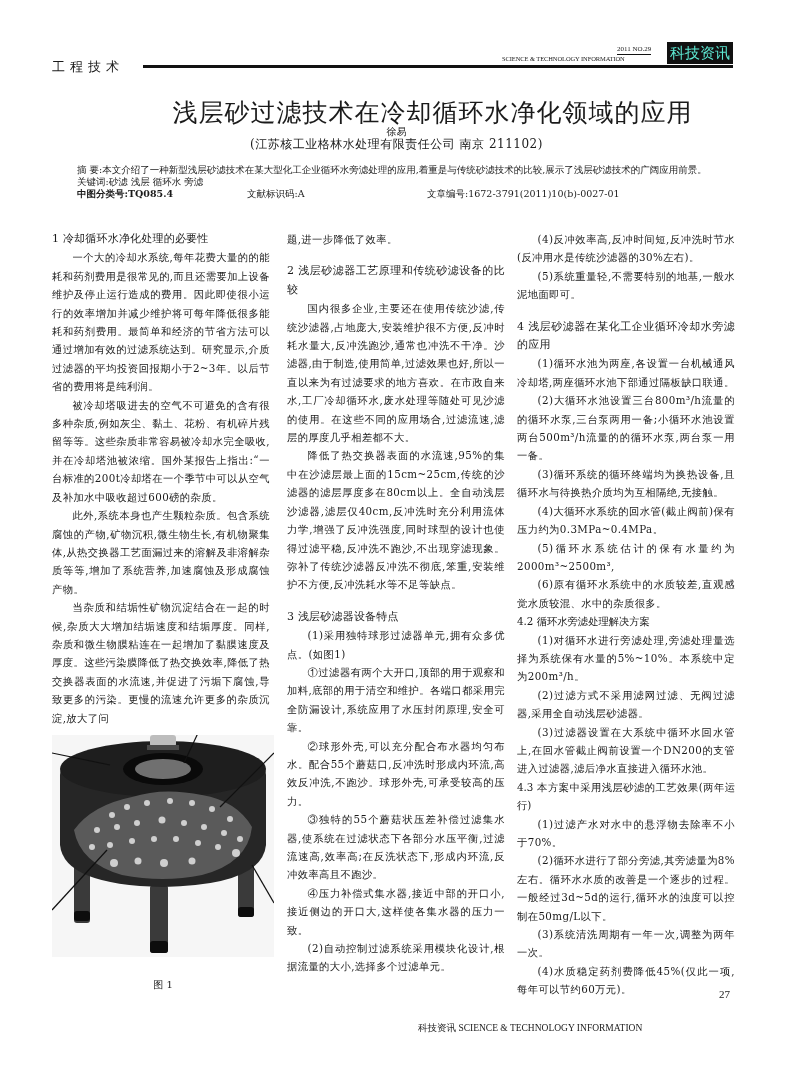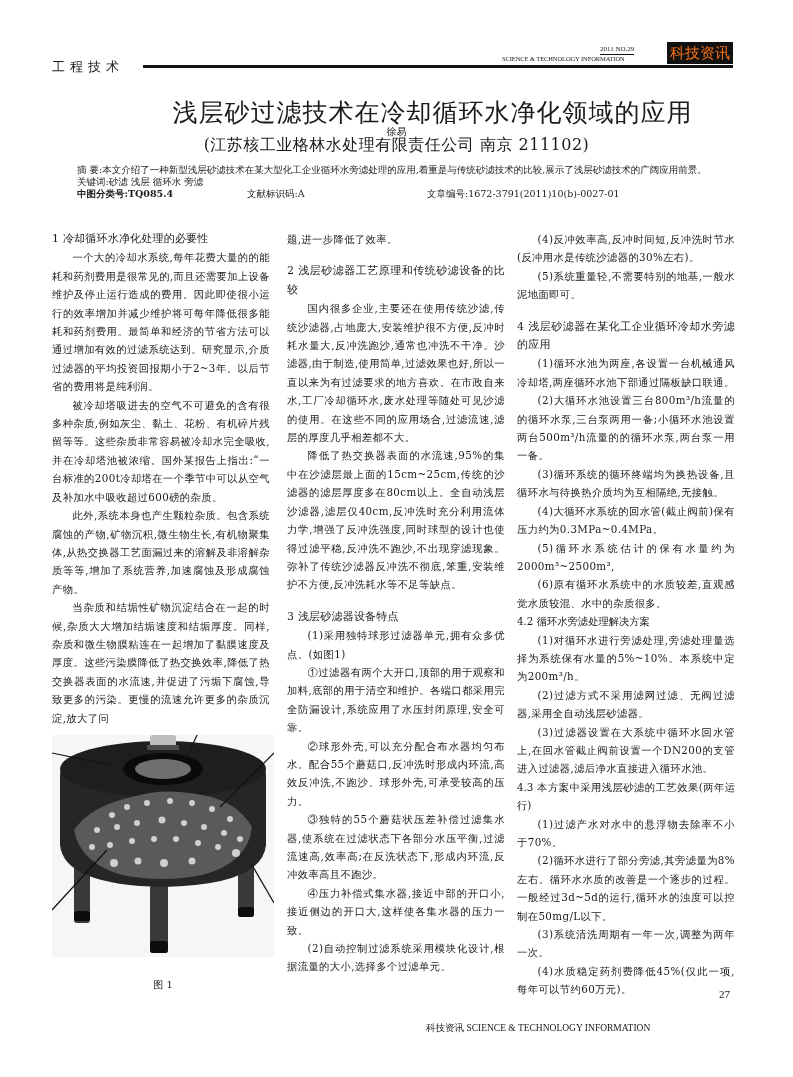--- a/index.html
+++ b/index.html
@@ -2,30 +2,30 @@
 <html><head>
 <meta charset="utf-8">
 <style>
   html, body { margin: 0; padding: 0; background: #ffffff; }
   body { width: 793px; height: 1077px; position: relative; overflow: hidden;
          font-family: "DejaVu Serif", "Liberation Serif", serif; color: #1a1a1a; }
 
   
   .section-tag { position: absolute; left: 52px; top: 58px; font-size: 13px; letter-spacing: 5px; font-weight: normal; }
   .header-rule { position: absolute; left: 143px; top: 65px; width: 590px; height: 3px; background: #111; }
-  .issue { position: absolute; left: 600px; top: 45px; font-size: 7px; font-family: "Liberation Serif", serif; border-bottom: 1px solid #111; padding-bottom: 0px; line-height: 9px; }
+  .issue { position: absolute; left: 617px; top: 45px; font-size: 7px; font-family: "Liberation Serif", serif; border-bottom: 1px solid #111; padding-bottom: 0px; line-height: 9px; }
   .journal-en { position: absolute; left: 502px; top: 55px; font-size: 6.5px; font-family: "Liberation Serif", serif; line-height: 8px; letter-spacing: -0.1px; }
-  .journal-badge { position: absolute; left: 667px; top: 42px; width: 66px; height: 22px; background: #111; color: #f97316;
+  .journal-badge { position: absolute; left: 667px; top: 42px; width: 66px; height: 22px; background: #111; color: #5eead4;
                    font-size: 15px; line-height: 22px; text-align: center; font-family: "DejaVu Sans", sans-serif; letter-spacing: 0px; }
 
   
   .title { position: absolute; left: 0; width: 793px; top: 80px; text-align: center; font-size: 25px; letter-spacing: 1px;
            font-family: "DejaVu Serif", serif; font-weight: normal; line-height: 32px; padding-left: 36px; }
   .author { position: absolute; left: 0; width: 793px; top: 125px; text-align: center; font-size: 10px; line-height: 13px; }
-  .affil { position: absolute; left: 0; width: 793px; top: 138px; text-align: center; font-size: 16px; line-height: 13px; letter-spacing: 0.5px; }
+  .affil { position: absolute; left: 0; width: 793px; top: 138px; text-align: center; font-size: 12px; line-height: 13px; letter-spacing: 0.5px; }
 
   .abstract { position: absolute; left: 77px; top: 164px; width: 650px; font-size: 9.5px; line-height: 12px; }
   .abstract .row { white-space: nowrap; }
   .abstract .wrap { white-space: normal; }
   .meta-row { display: flex; white-space: nowrap; }
   .meta-row span:nth-child(1) { width: 170px; font-weight: bold; }
   .meta-row span:nth-child(2) { width: 180px; }
 
   
   .col { position: absolute; top: 230px; width: 218px; font-size: 10.3px; line-height: 18.4px; text-align: justify; }
@@ -36,21 +36,21 @@
   .col p.noindent { text-indent: 0; }
   .col h3 { margin: 0; font-size: 11px; font-weight: normal; line-height: 18.4px; text-indent: 0; letter-spacing: 0.2px; }
   .col h4 { margin: 0; font-size: 10.3px; font-weight: normal; line-height: 18.4px; }
   .gap { height: 14px; }
 
   
   .figure { position: absolute; left: 52px; top: 735px; width: 222px; height: 222px; }
   .fig-caption { position: absolute; left: 52px; top: 978px; width: 222px; text-align: center; font-size: 10px; }
 
   
-  .footer { position: absolute; left: 418px; top: 1022px; font-size: 9.5px; font-family: "Liberation Serif", serif; white-space: nowrap; margin-left: 8px; }
+  .footer { position: absolute; left: 418px; top: 1022px; font-size: 9.5px; font-family: "Liberation Serif", serif; white-space: nowrap; }
   .page-num { position: absolute; left: 719px; top: 988px; font-size: 11px; font-family: "Liberation Serif", serif; text-align: right; }
 </style>
 </head>
 <body>
 
 <div class="section-tag">工程技术</div>
 <div class="header-rule"></div>
 <div class="issue">2011  NO.29</div>
 <div class="journal-en">SCIENCE &amp; TECHNOLOGY INFORMATION</div>
 <div class="journal-badge">科技资讯</div>

